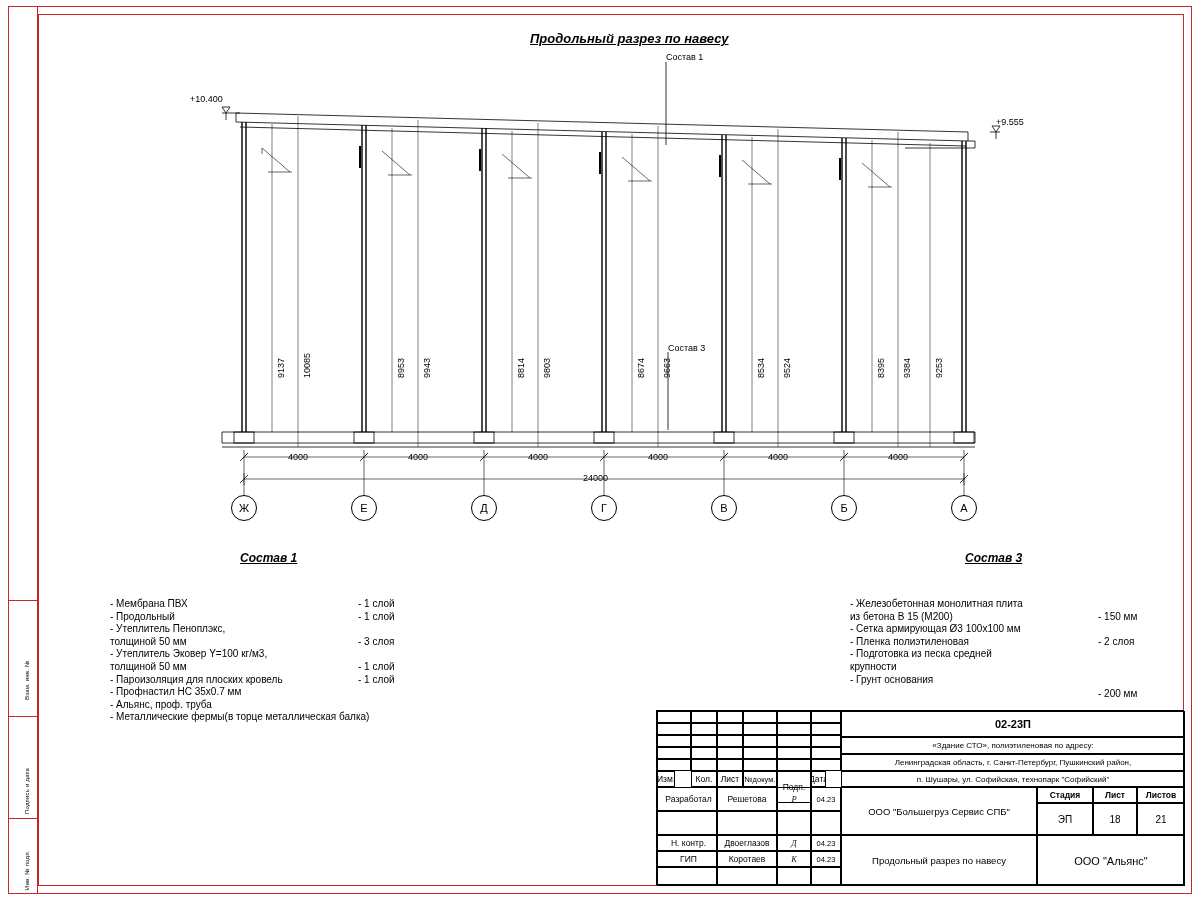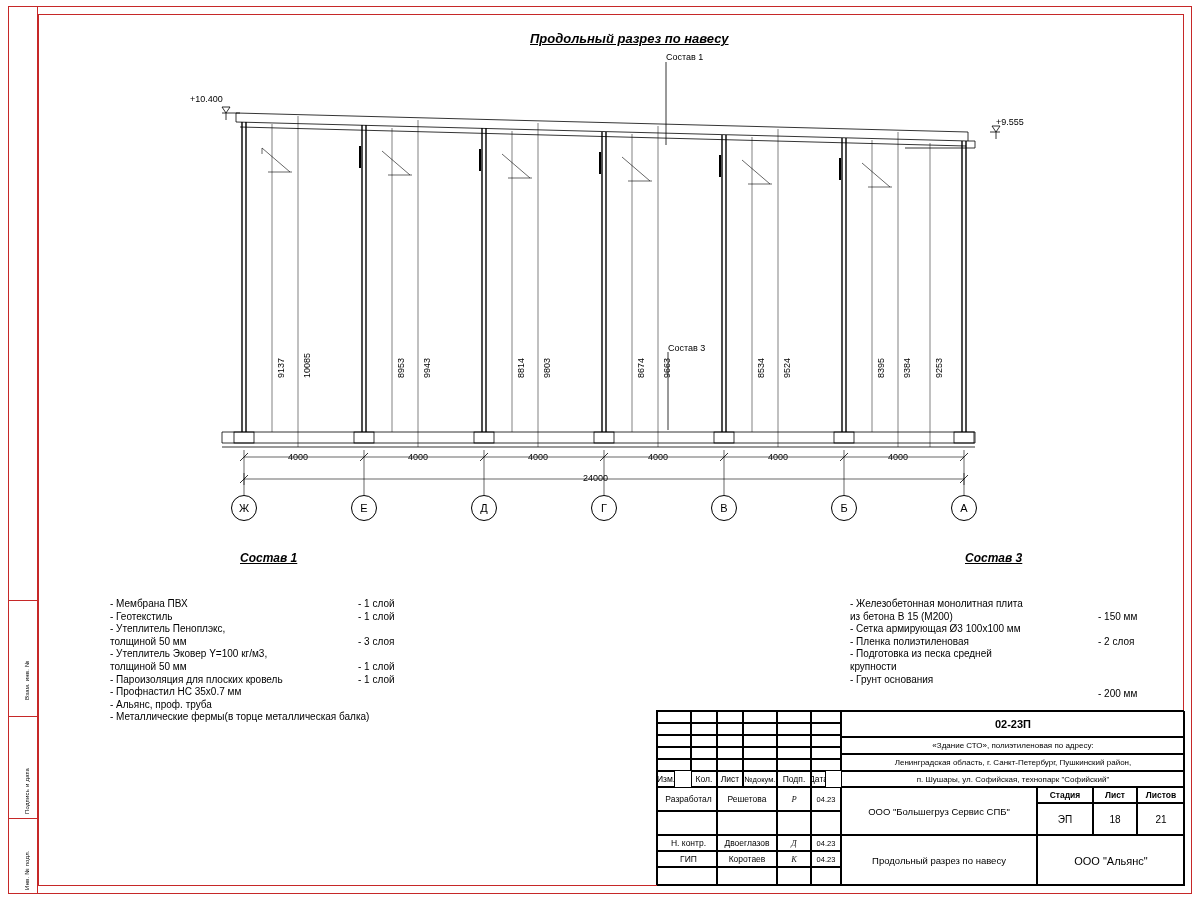--- a/index.html
+++ b/index.html
@@ -224,21 +224,21 @@
   <div class="axis-circle" style="left:351px;top:495px;">Е</div>
   <div class="axis-circle" style="left:471px;top:495px;">Д</div>
   <div class="axis-circle" style="left:591px;top:495px;">Г</div>
   <div class="axis-circle" style="left:711px;top:495px;">В</div>
   <div class="axis-circle" style="left:831px;top:495px;">Б</div>
   <div class="axis-circle" style="left:951px;top:495px;">А</div>
 
   <div class="comp-title" style="left:240px;top:551px;">Состав 1</div>
   <div class="spec" style="left:110px;top:598px;width:420px;">
     <div class="row"><span>- Мембрана ПВХ</span><span class="val" style="left:248px;">- 1 слой</span></div>
-    <div class="row"><span>- Геотекстиль</span><span class="val" style="left:248px;">- 1 слой</span></div>
+    <div class="row"><span>- Продольный</span><span class="val" style="left:248px;">- 1 слой</span></div>
     <div class="row"><span>- Утеплитель Пеноплэкс,</span><span class="val" style="left:248px;"></span></div>
     <div class="row"><span>  толщиной 50 мм</span><span class="val" style="left:248px;">- 3 слоя</span></div>
     <div class="row"><span>- Утеплитель Эковер Y=100 кг/м3,</span><span class="val" style="left:248px;"></span></div>
     <div class="row"><span>  толщиной 50 мм</span><span class="val" style="left:248px;">- 1 слой</span></div>
     <div class="row"><span>- Пароизоляция для плоских кровель</span><span class="val" style="left:248px;">- 1 слой</span></div>
     <div class="row"><span>- Профнастил НС 35х0.7 мм</span><span class="val" style="left:248px;"></span></div>
     <div class="row"><span>- Альянс, проф. труба</span><span class="val" style="left:248px;"></span></div>
     <div class="row"><span>- Металлические фермы(в торце металлическая балка)</span><span class="val" style="left:248px;"></span></div>
   </div>
 
@@ -287,21 +287,21 @@
     <div class="cell" style="left:34px;top:48px;width:26px;height:12px;"></div>
     <div class="cell" style="left:60px;top:48px;width:26px;height:12px;"></div>
     <div class="cell" style="left:86px;top:48px;width:34px;height:12px;"></div>
     <div class="cell" style="left:120px;top:48px;width:34px;height:12px;"></div>
     <div class="cell" style="left:154px;top:48px;width:30px;height:12px;"></div>
 
     <div class="cell" style="left:0;top:60px;width:18px;height:16px;">Изм.</div>
     <div class="cell" style="left:34px;top:60px;width:26px;height:16px;">Кол.</div>
     <div class="cell" style="left:60px;top:60px;width:26px;height:16px;">Лист</div>
     <div class="cell" style="left:86px;top:60px;width:34px;height:16px;font-size:7.5px;">№докум.</div>
-    <div class="cell" style="left:120px;top:60px;width:34px;height:16px;">Подп.</div>
+    <div class="cell" style="left:120px;top:60px;width:34px;height:32px;">Подп.</div>
     <div class="cell" style="left:154px;top:60px;width:15px;height:16px;">Дата</div>
 
     <div class="cell l" style="left:0;top:76px;width:60px;height:24px;">Разработал</div>
     <div class="cell" style="left:60px;top:76px;width:60px;height:24px;">Решетова</div>
     <div class="cell sig" style="left:120px;top:76px;width:34px;height:24px;">Р</div>
     <div class="cell" style="left:154px;top:76px;width:30px;height:24px;font-size:7.5px;">04.23</div>
 
     <div class="cell l" style="left:0;top:100px;width:60px;height:24px;"></div>
     <div class="cell" style="left:60px;top:100px;width:60px;height:24px;"></div>
     <div class="cell" style="left:120px;top:100px;width:34px;height:24px;"></div>

